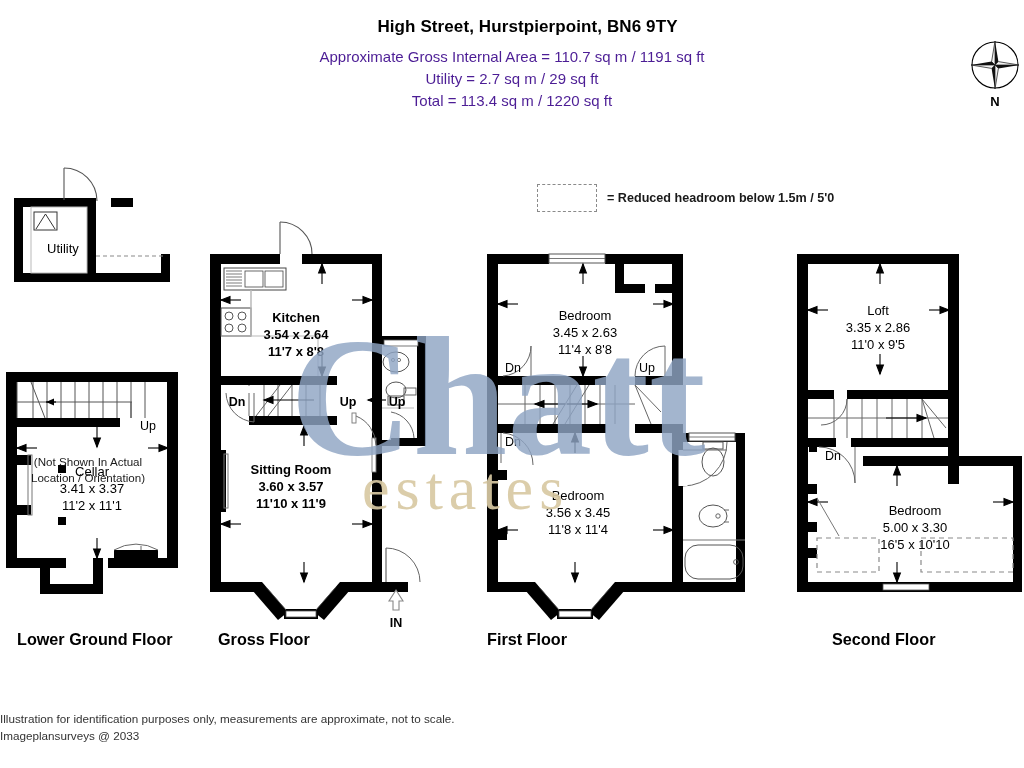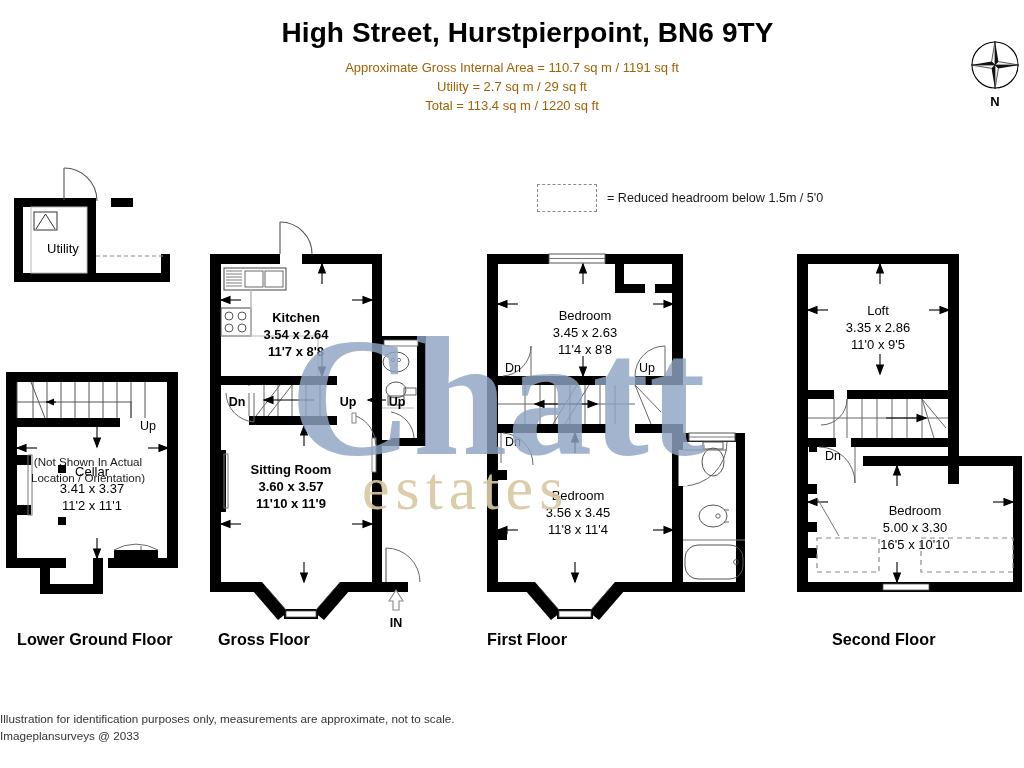--- a/index.html
+++ b/index.html
@@ -18,31 +18,31 @@
     background: #ffffff;
   }
 
   
   #header-block {
     position: absolute;
     top: 18px; left: 0; width: 1024px;
     text-align: center;
   }
   #plan-title {
-    font-size: 28px;
+    font-size: 17px;
     font-weight: bold;
     color: #000000;
     letter-spacing: 0.1px;
     margin: 0 0 9px 0;
     line-height: 1.1;
     padding-left: 31px;
   }
   .area-line {
-    font-size: 13px;
-    color: #a16207;
+    font-size: 15px;
+    color: #4c1d95;
     line-height: 1.47;
     margin: 0;
   }
 
   
   #compass {
     position: absolute;
     top: 36px; left: 966px;
     width: 58px; height: 72px;
   }
@@ -66,20 +66,21 @@
   }
   #legend-swatch {
     width: 60px; height: 28px;
     border: 1.3px dashed #8a8a8a;
     background: #ffffff;
   }
   #legend-text {
     font-size: 12.6px;
     color: #1a1a1a;
     white-space: nowrap;
+    font-weight: bold;
   }
 
   
   #watermark {
     position: absolute;
     top: 304px; left: 290px;
     width: 420px; height: 230px;
     pointer-events: none;
     z-index: 5;
   }

